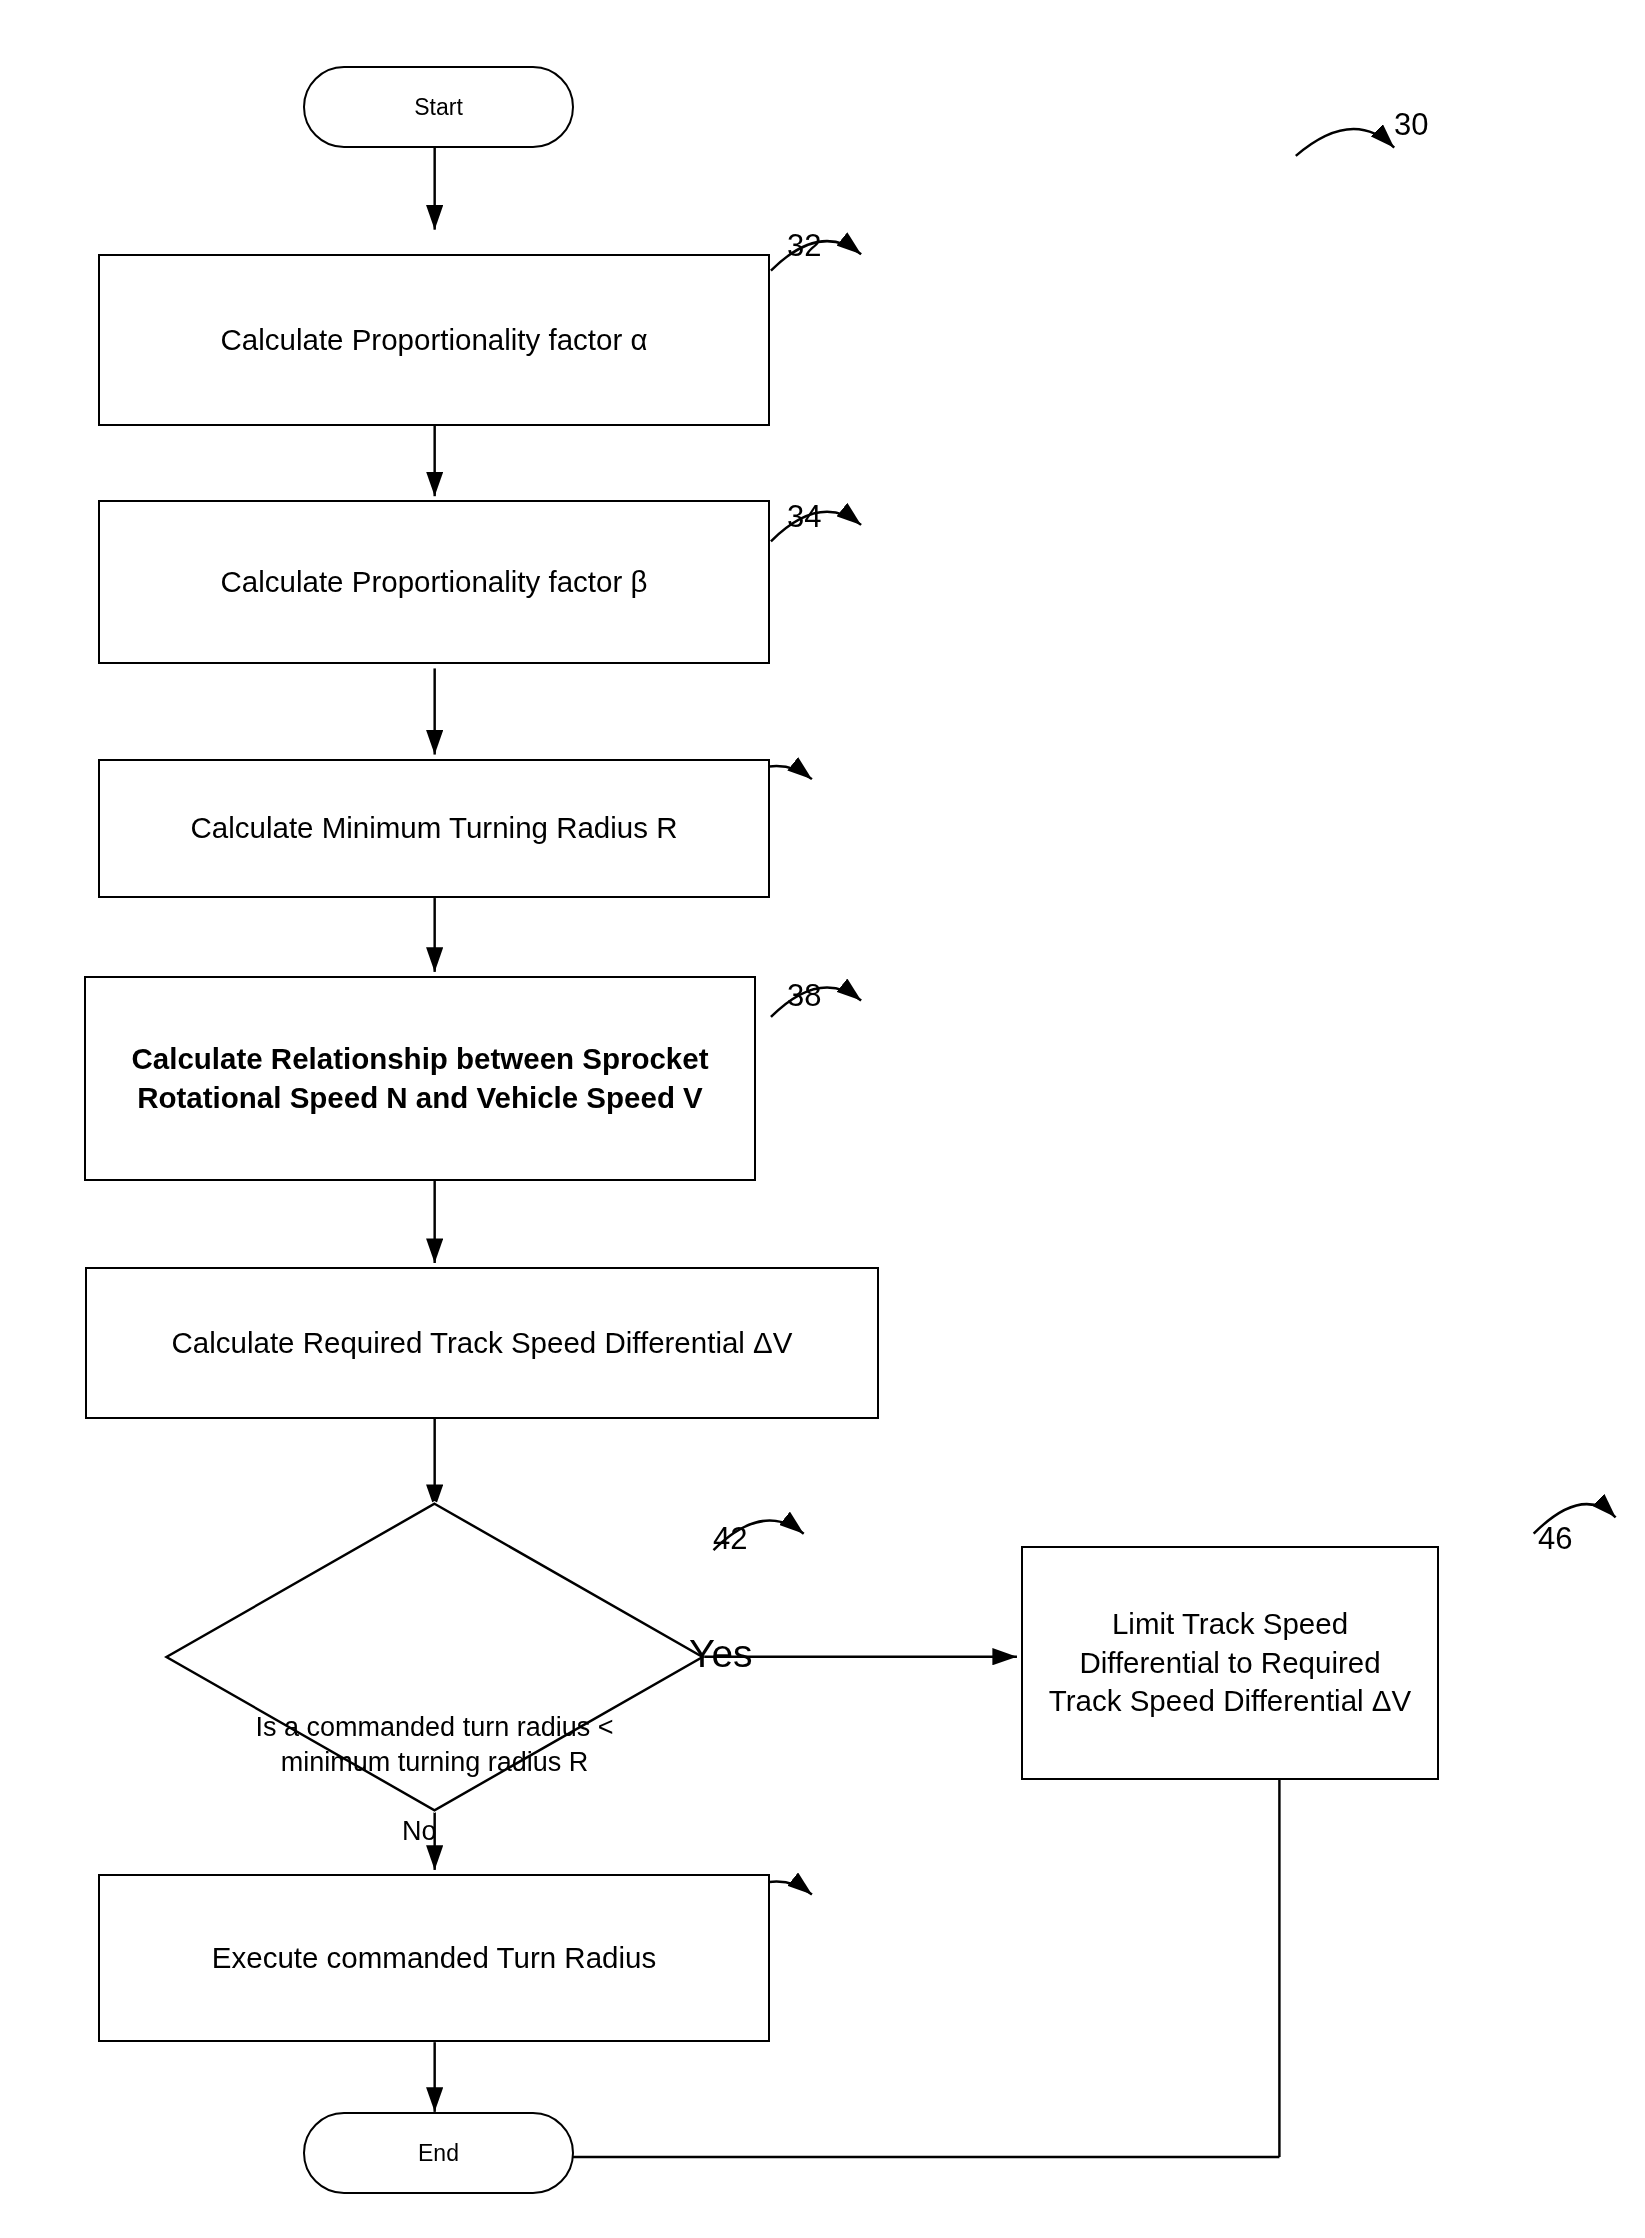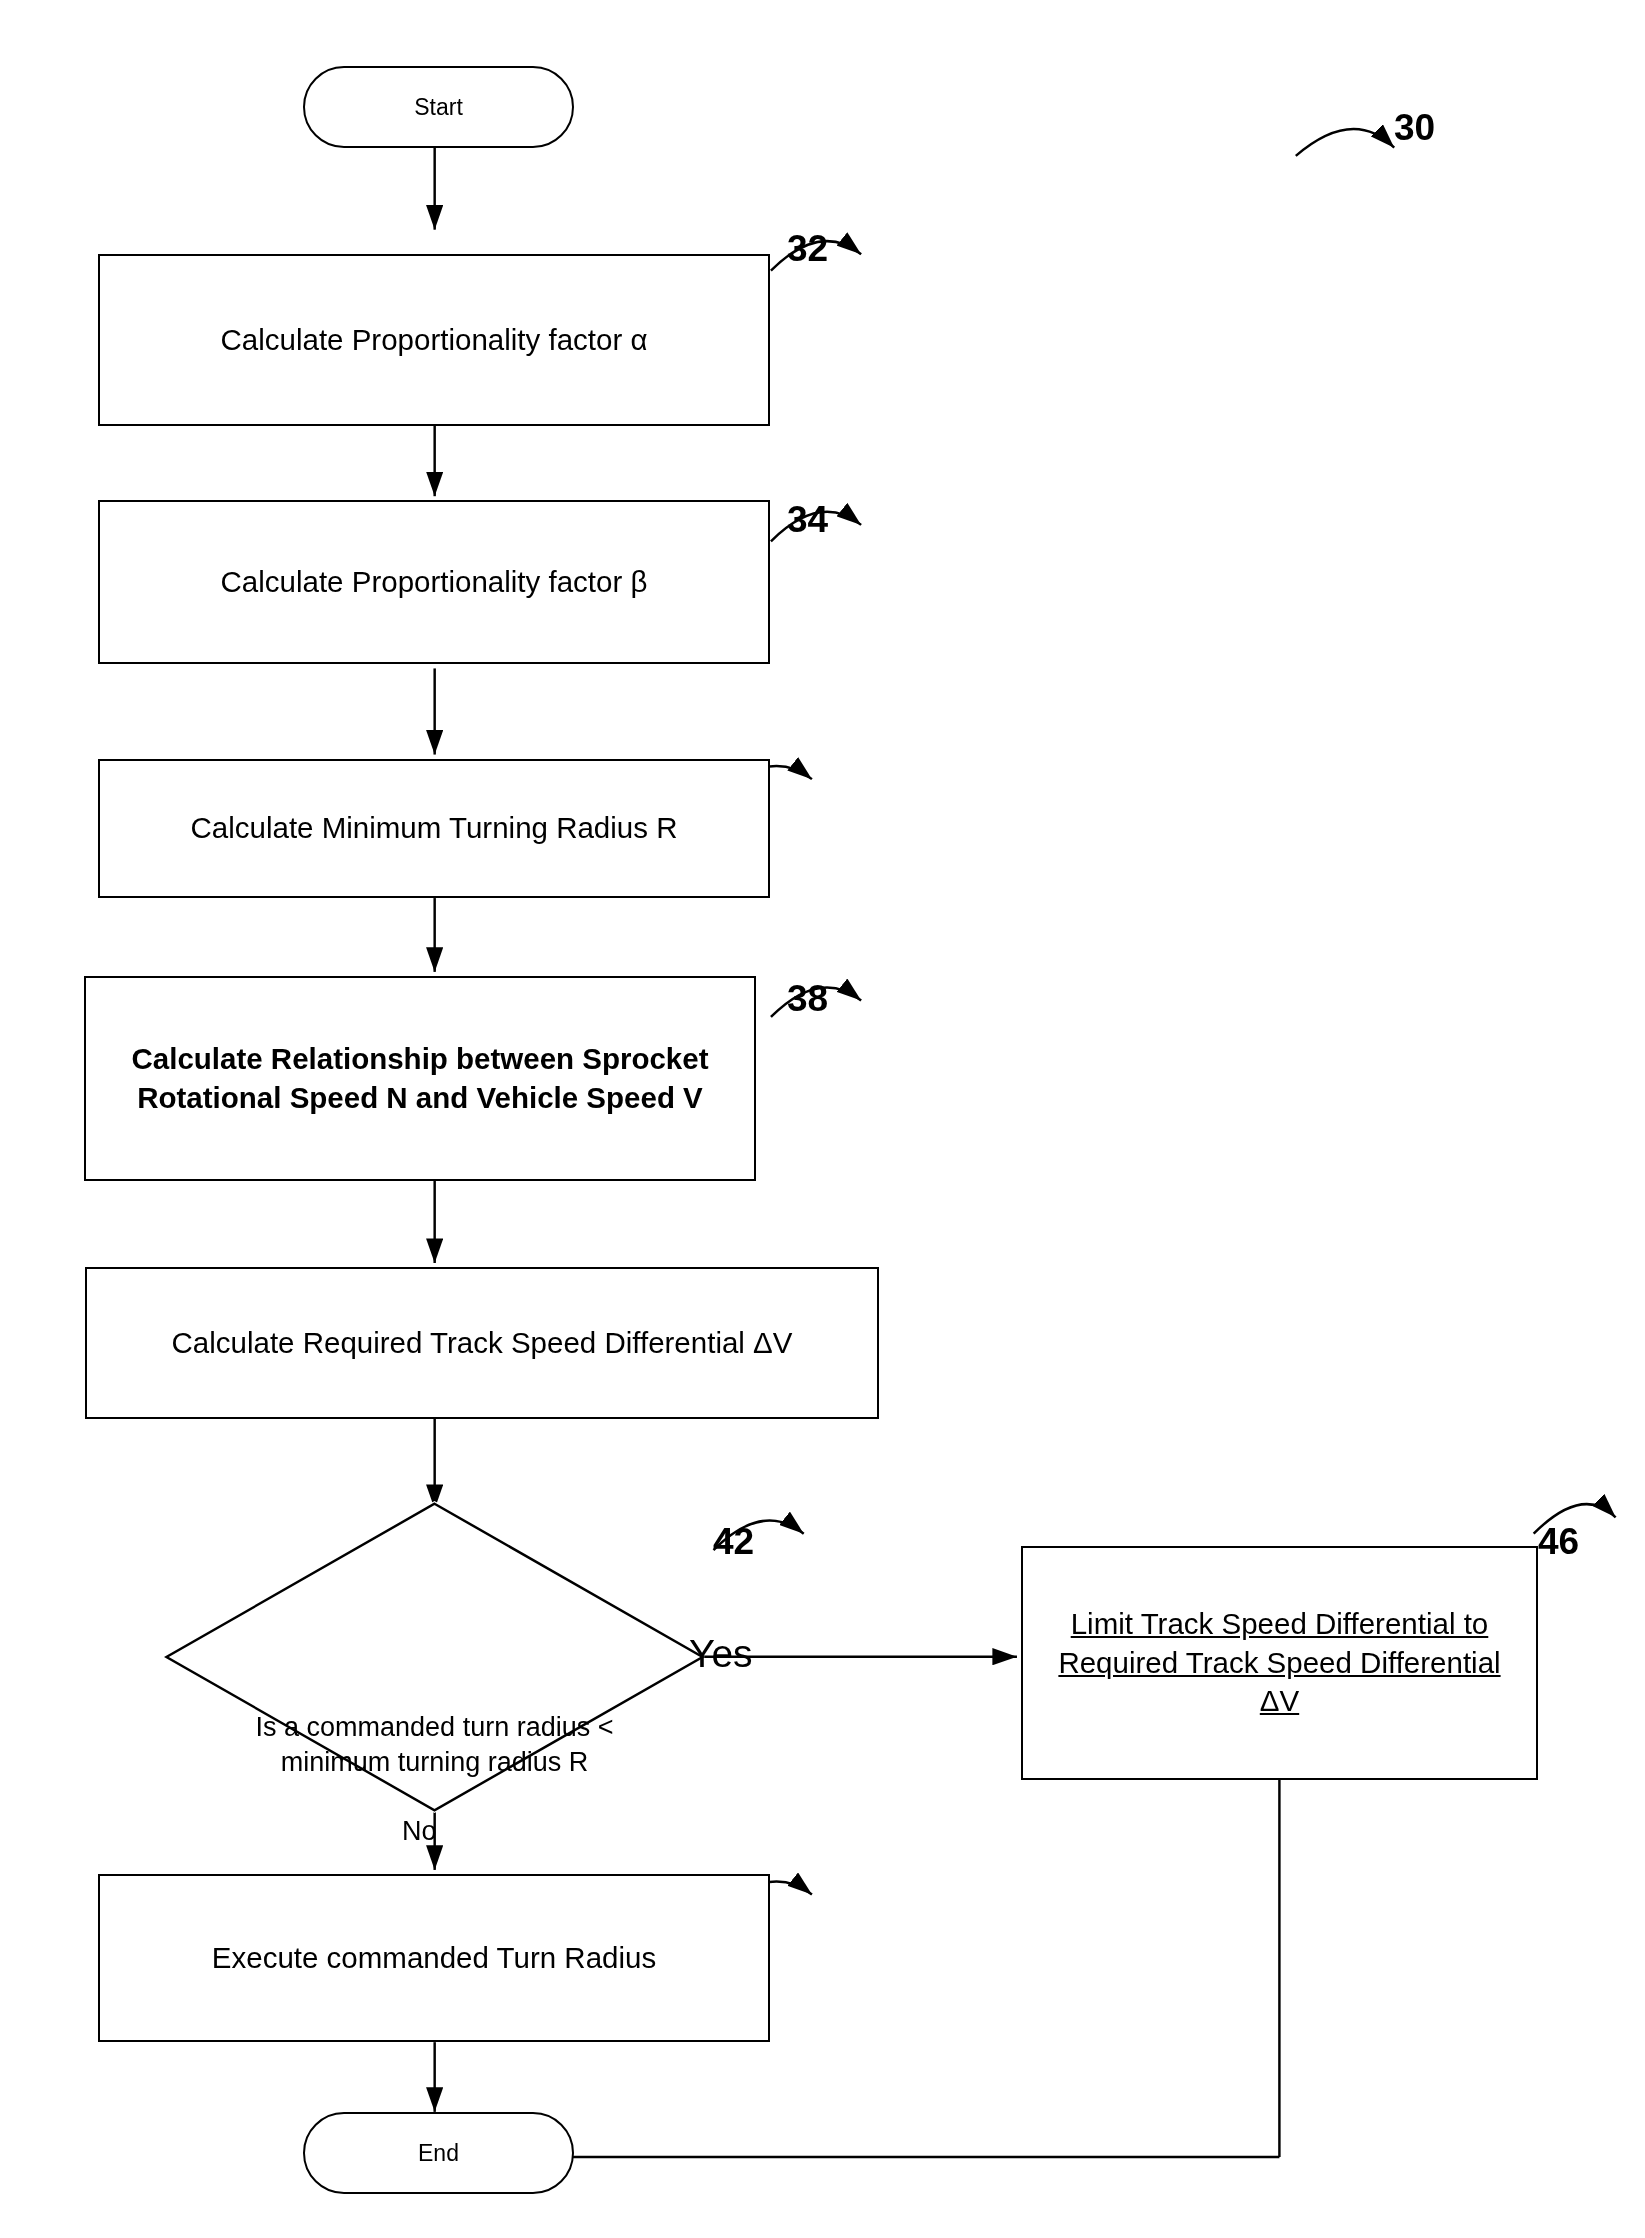--- a/index.html
+++ b/index.html
@@ -41,22 +41,22 @@
       display: flex;
       align-items: center;
       justify-content: center;
       text-align: center;
       font-size: 23px;
       padding: 8.2px 33px;
     }
 
     .label-num {
       position: absolute;
-      font-size: 37px;
-      font-weight: bold;
+      font-size: 31px;
+      font-weight: normal;
     }
 
     
     .svg-overlay {
       position: absolute;
       top: 0; left: 0;
       width: 1646px;
       height: 2239px;
       pointer-events: none;
     }
@@ -200,18 +200,18 @@
   </div>
 
   <div class="flow-pill" style="left: 303px; top: 2112px; width: 271px; height: 82px;">
     <span>End</span>
   </div>
 
   <div class="label-num" style="left: 1538px; top: 1521px;">
     <span>46</span>
   </div>
 
-  <div class="flow-box" style="left: 1021px; top: 1546px; width: 517px; height: 234px; text-decoration: underline;">
+  <div class="flow-box" style="left: 1021px; top: 1546px; width: 418px; height: 234px;">
     <span>Limit Track Speed Differential to Required Track Speed Differential ΔV</span>
   </div>
 
 </div>
 
 
 </body></html>

